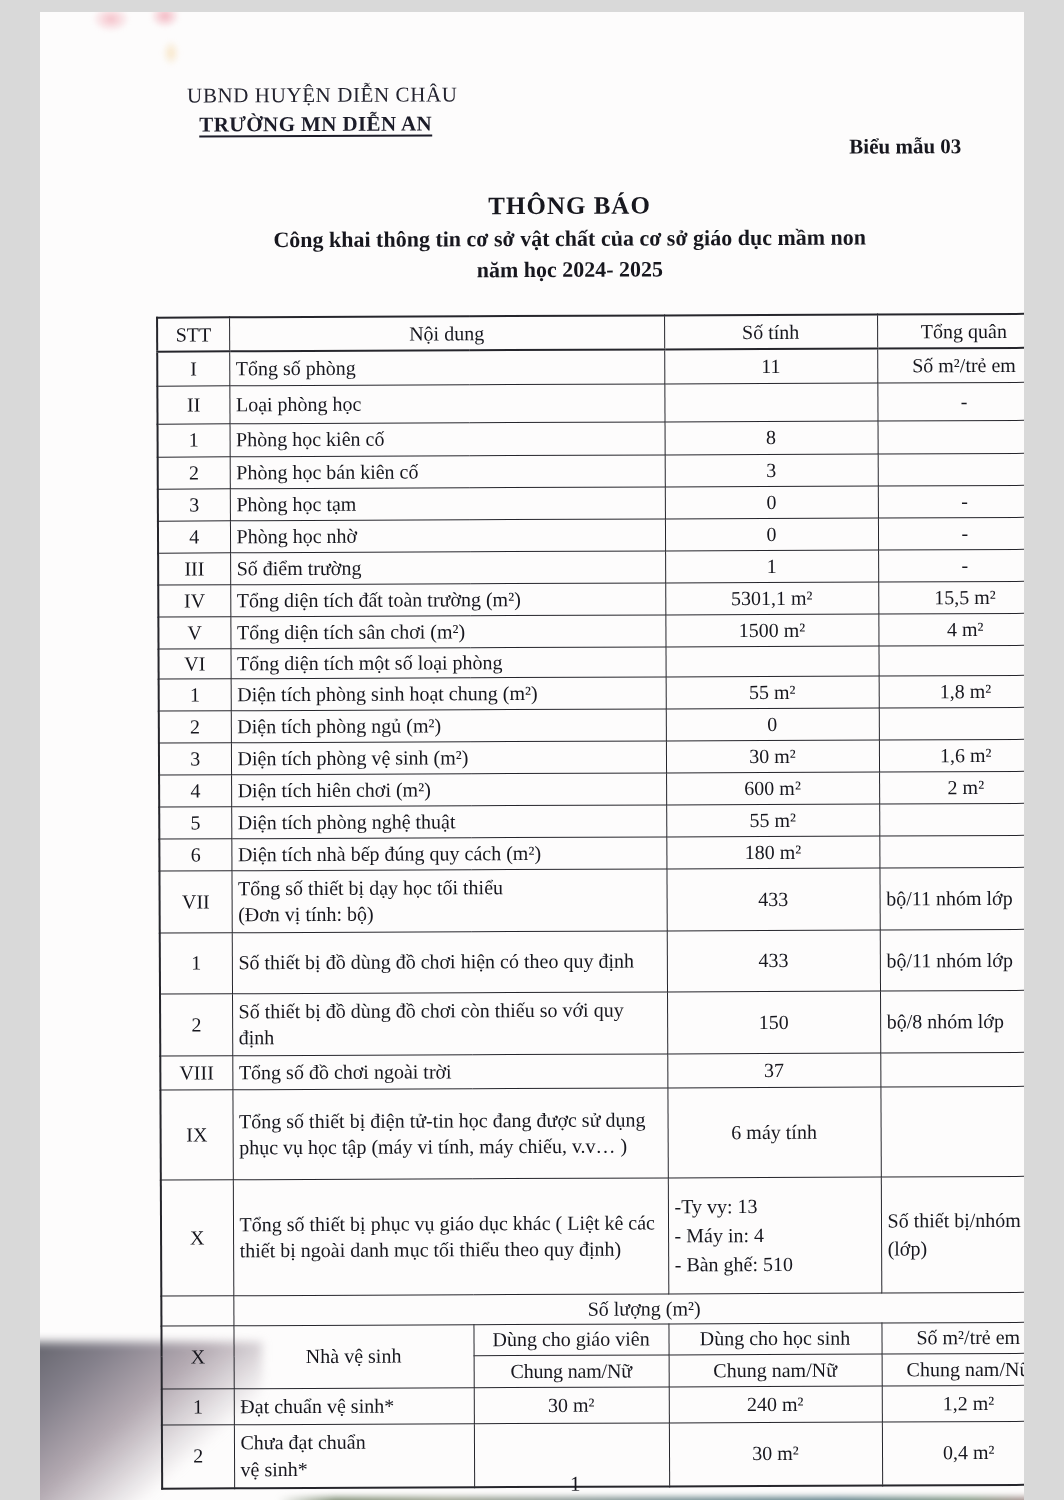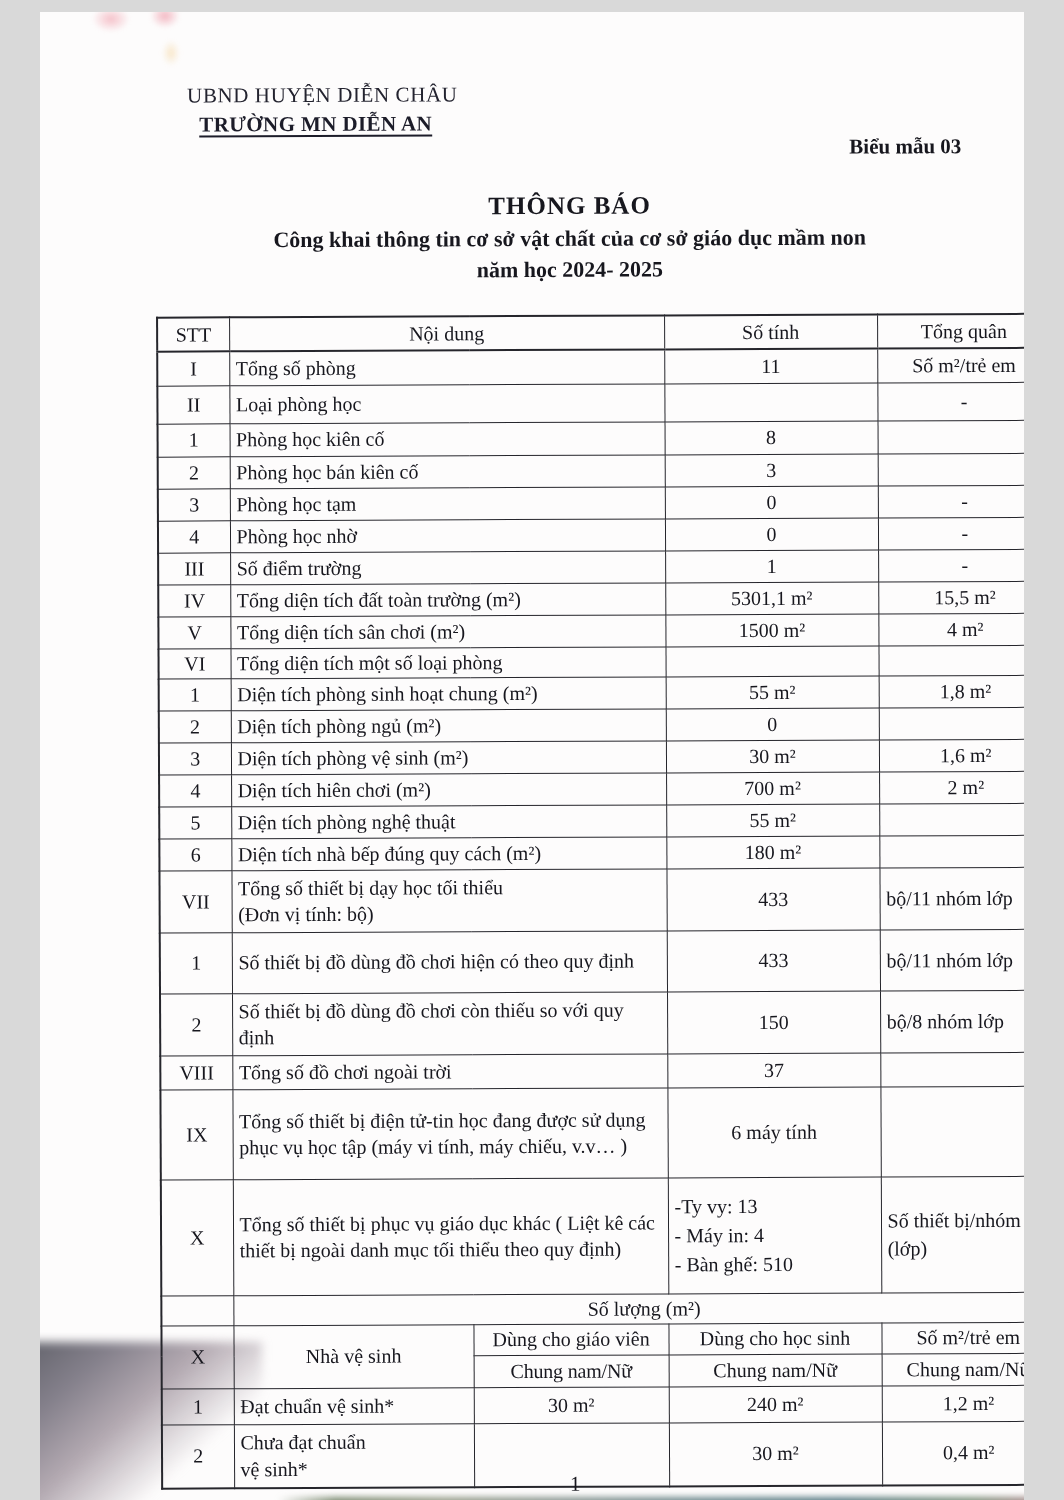--- a/index.html
+++ b/index.html
@@ -170,21 +170,21 @@
           </tr>
           <tr style="height: 30px;">
             <td class="c-stt">3</td>
             <td class="c-noidung" colspan="2">Diện tích phòng vệ sinh (m²)</td>
             <td class="c-soluong">30 m²</td>
             <td class="c-binhquan">1,6 m²</td>
           </tr>
           <tr style="height: 28px;">
             <td class="c-stt">4</td>
             <td class="c-noidung" colspan="2">Diện tích hiên chơi (m²)</td>
-            <td class="c-soluong">700 m²</td>
+            <td class="c-soluong">600 m²</td>
             <td class="c-binhquan">2 m²</td>
           </tr>
           <tr style="height: 28px;">
             <td class="c-stt">5</td>
             <td class="c-noidung" colspan="2">Diện tích phòng nghệ thuật</td>
             <td class="c-soluong">55 m²</td>
             <td class="c-binhquan"></td>
           </tr>
           <tr style="height: 32px;">
             <td class="c-stt">6</td>

